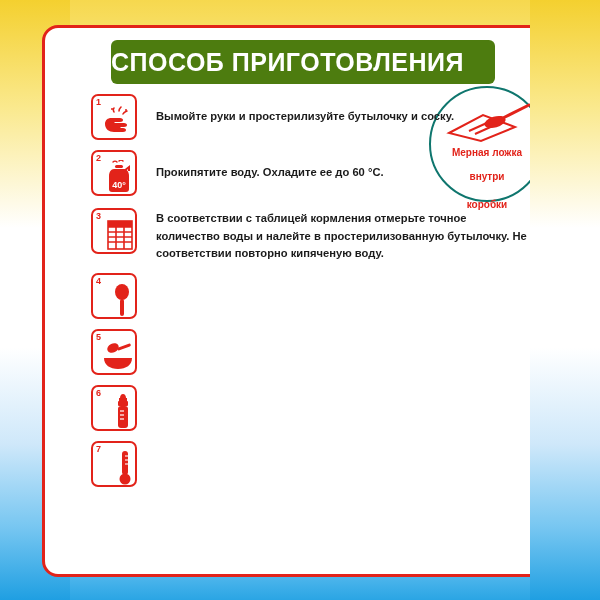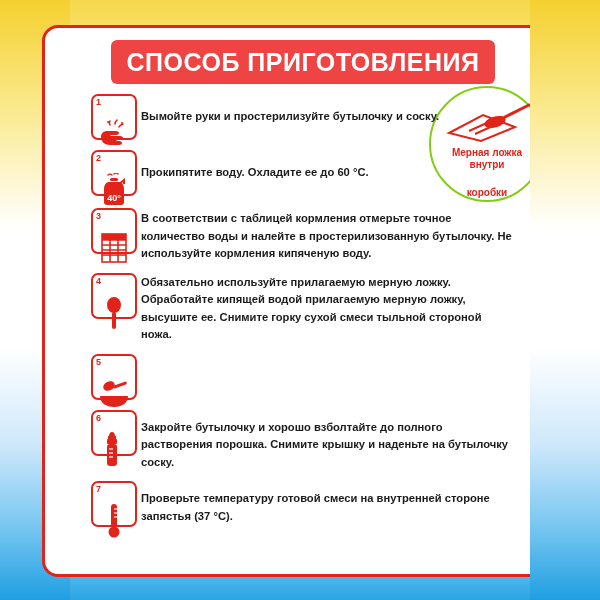--- a/index.html
+++ b/index.html
@@ -56,25 +56,24 @@
     box-sizing: border-box;
     overflow: hidden;
   }
 
   .title-bar {
     position: absolute;
     left: 66px;
     top: 12px;
     width: 384px;
     height: 44px;
-    background: #ef4444;
+    background: #4d7c0f;
     border-radius: 6px;
     display: flex;
     align-items: center;
-    justify-content: center;
   }
   .title-bar .title-text {
     color: #ffffff;
     font-size: 25px;
     font-weight: bold;
     letter-spacing: 0.5px;
     white-space: nowrap;
   }
 
   .steps {
@@ -105,31 +104,31 @@
     position: absolute;
     left: 3px;
     top: 1px;
     font-size: 9px;
     color: #e2231a;
     font-weight: bold;
     line-height: 10px;
   }
   .icon-art {
     position: absolute;
-    left: 0; top: 19px;
+    left: 0; top: 6px;
     width: 100%;
     height: 38px;
     display: flex;
     align-items: center;
-    justify-content: center;
+    justify-content: flex-end;
   }
   .icon-art svg { display: block; }
 
   .step-text {
-    margin-left: 4px;
+    margin-left: 19px;
     font-size: 11.2px;
     line-height: 17.5px;
     color: #1b1b1b;
     font-weight: bold;
     padding-top: 3px;
     max-width: 372px;
   }
 
   .step-1 .step-text { padding-top: 14px; }
   .step-2 .step-text { padding-top: 14px; }
@@ -148,21 +147,21 @@
 
   
   .badge {
     position: absolute;
     right: 10px;
     top: 58px;
     width: 116px;
     height: 116px;
     border-radius: 50%;
     background: #ffffff;
-    border: 2px solid #84cc16;
+    border: 2px solid #0f766e;
     box-sizing: border-box;
     text-align: center;
   }
   .badge-art {
     margin-top: 13px;
     height: 44px;
   }
   .badge-text {
     margin-top: 2px;
     color: #e2231a;
@@ -188,21 +187,21 @@
           <g fill="none" stroke="#e2231a" stroke-width="2">
             <path d="M10 32 L44 14 L76 26 L42 40 Z"></path>
             <path d="M30 30 L50 21"></path>
             <path d="M36 33 L56 24"></path>
           </g>
           <ellipse cx="56" cy="21" rx="11" ry="5.5" fill="#e2231a" transform="rotate(-16 56 21)"></ellipse>
           <path d="M64 17 L90 4" stroke="#e2231a" stroke-width="3" stroke-linecap="round" fill="none"></path>
         </svg>
       </div>
       <div class="badge-text">Мерная ложка</div>
-      <div class="badge-text" style="margin-top:0">внутри</div>
+      <div class="badge-text" style="margin-top:12px">внутри</div>
       <div class="badge-text" style="margin-top:16px">коробки</div>
     </div>
 
     <div class="steps">
 
       <div class="step step-1">
         <div class="icon-box">
           <span class="icon-num">1</span>
           <div class="icon-art">
             <svg width="34" height="30" viewBox="0 0 34 30">
@@ -248,34 +247,33 @@
                 <line x1="3" y1="13" x2="27" y2="13"></line>
                 <line x1="3" y1="18" x2="27" y2="18"></line>
                 <line x1="3" y1="23" x2="27" y2="23"></line>
                 <line x1="11" y1="2" x2="11" y2="30"></line>
                 <line x1="19" y1="2" x2="19" y2="30"></line>
               </g>
               <rect x="3" y="2" width="24" height="6" fill="#e2231a"></rect>
             </svg>
           </div>
         </div>
-        <div class="step-text">В соответствии с таблицей кормления отмерьте точное количество воды и налейте в простерилизованную бутылочку. Не используйте кормления кипяченую воду.</div>
+        <div class="step-text">В соответствии с таблицей кормления отмерьте точное количество воды и налейте в простерилизованную бутылочку. Не соответствии повторно кипяченую воду.</div>
       </div>
 
       <div class="step step-4">
         <div class="icon-box">
           <span class="icon-num">4</span>
           <div class="icon-art">
             <svg width="26" height="34" viewBox="0 0 26 34">
               <ellipse cx="13" cy="9" rx="7" ry="8" fill="#e2231a"></ellipse>
               <rect x="11" y="16" width="4" height="17" rx="2" fill="#e2231a"></rect>
             </svg>
           </div>
         </div>
-        <div class="step-text">Обязательно используйте прилагаемую мерную ложку. Обработайте кипящей водой прилагаемую мерную ложку, высушите ее. Снимите горку сухой смеси тыльной стороной ножа.</div>
       </div>
 
       <div class="step step-5">
         <div class="icon-box">
           <span class="icon-num">5</span>
           <div class="icon-art">
             <svg width="34" height="30" viewBox="0 0 34 30">
               <g fill="#e2231a">
                 <ellipse cx="12" cy="7" rx="6" ry="4.5" transform="rotate(-25 12 7)"></ellipse>
                 <rect x="16" y="7" width="14" height="3" rx="1.5" transform="rotate(-20 16 7)"></rect>
@@ -298,36 +296,34 @@
                 <rect x="3" y="12" width="10" height="22" rx="3"></rect>
               </g>
               <g stroke="#ffffff" stroke-width="1.2">
                 <line x1="5" y1="17" x2="9" y2="17"></line>
                 <line x1="5" y1="21" x2="9" y2="21"></line>
                 <line x1="5" y1="25" x2="9" y2="25"></line>
               </g>
             </svg>
           </div>
         </div>
-        <div class="step-text">Закройте бутылочку и хорошо взболтайте до полного растворения порошка. Снимите крышку и наденьте на бутылочку соску.</div>
       </div>
 
       <div class="step step-7">
         <div class="icon-box">
           <span class="icon-num">7</span>
           <div class="icon-art">
             <svg width="20" height="36" viewBox="0 0 20 36">
               <rect x="7" y="1" width="6" height="24" rx="3" fill="#e2231a"></rect>
               <circle cx="10" cy="29" r="5.5" fill="#e2231a"></circle>
               <g stroke="#ffffff" stroke-width="1.1">
                 <line x1="10" y1="6" x2="13" y2="6"></line>
                 <line x1="10" y1="10" x2="13" y2="10"></line>
                 <line x1="10" y1="14" x2="13" y2="14"></line>
               </g>
             </svg>
           </div>
         </div>
-        <div class="step-text">Проверьте температуру готовой смеси на внутренней стороне запястья (37 °С).</div>
       </div>
 
     </div>
   </div>
 </div>
 
 </body></html>

